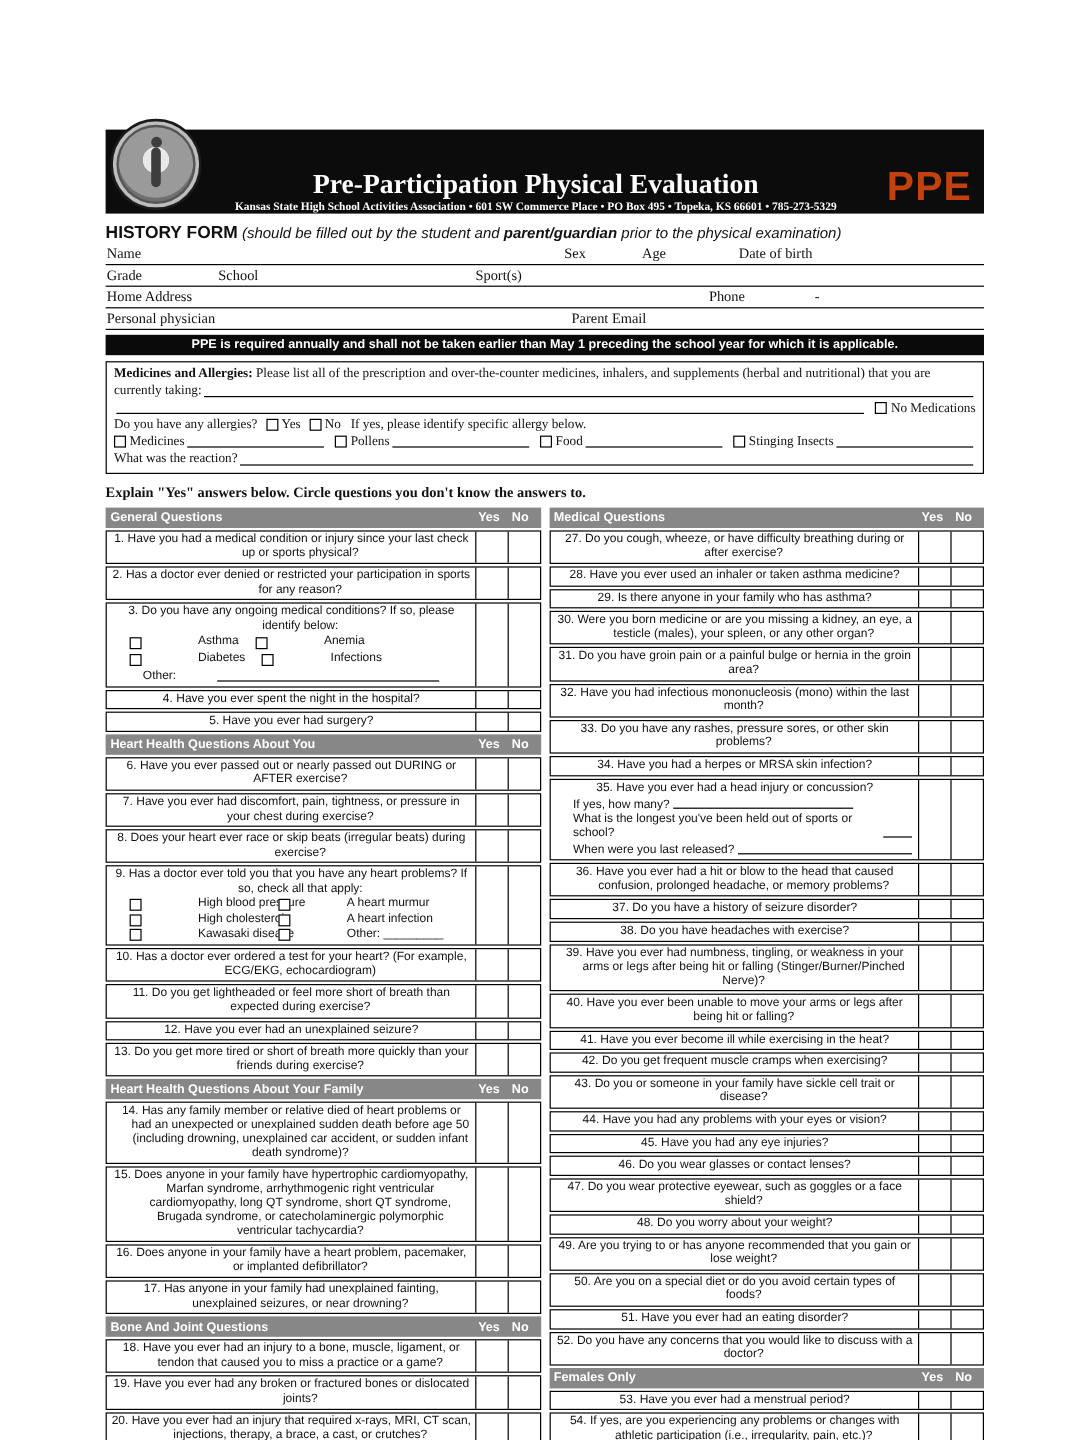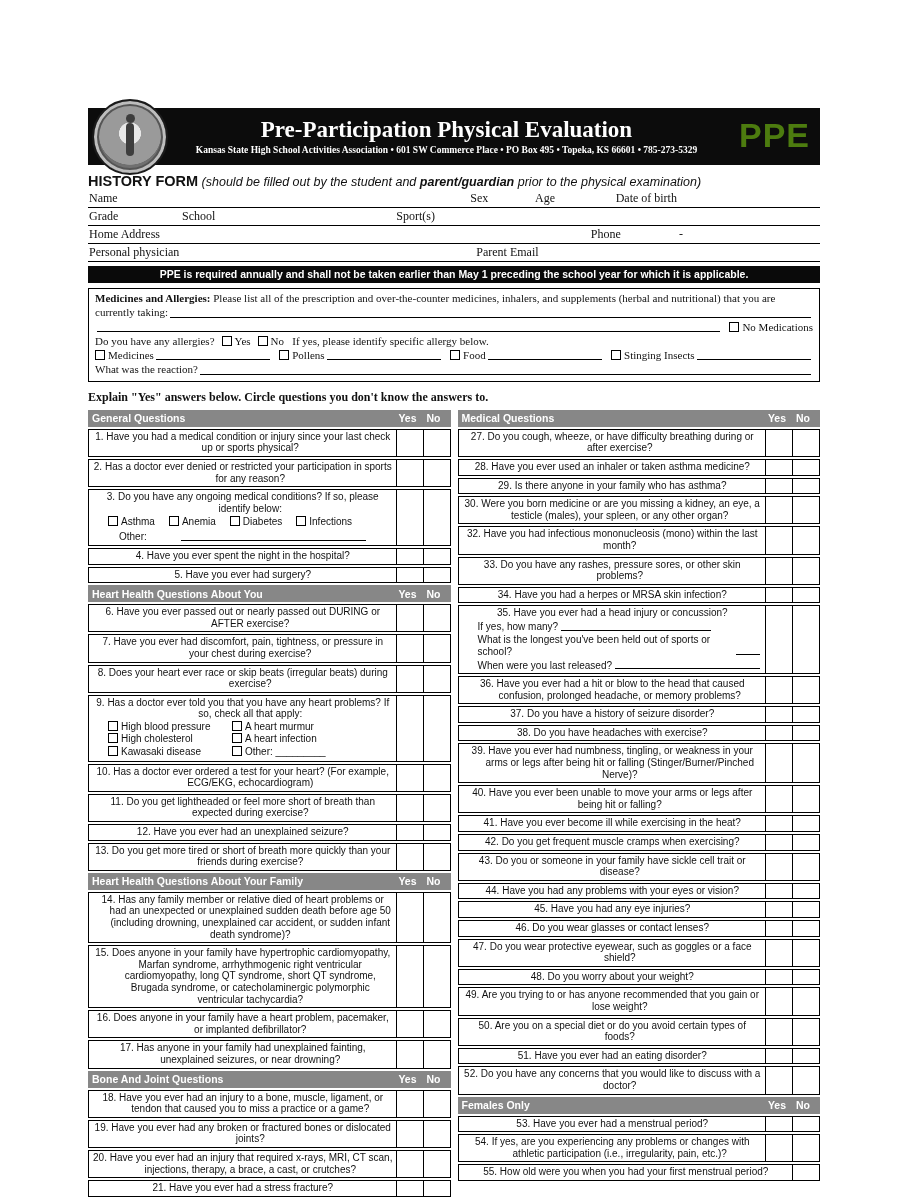--- a/index.html
+++ b/index.html
@@ -1,30 +1,30 @@
 <!DOCTYPE html>
 <html><head>
 <meta charset="utf-8">
 <style>
   html,body{margin:0;padding:0;}
   body{width:900px;height:1200px;background:#ffffff;overflow:hidden;
        font-family:"Liberation Sans",sans-serif;color:#111;}
   .content{width:732px;margin-left:88px;padding-top:108px;}
 
   
-  .masthead{position:relative;background:#0c0c0c;height:57px;display:flex;align-items:center;}
+  .masthead{position:relative;background:#0c0c0c;height:70px;display:flex;align-items:flex-end;}
   .seal{position:absolute;left:4px;top:-9px;width:72px;height:72px;border-radius:50%;
         background:radial-gradient(circle at 50% 45%, #e8e8e8 0 20%, #9a9a9a 21% 58%, #707070 59% 72%, #c8c8c8 73% 80%, #4a4a4a 81% 100%);
         border:2px solid #1a1a1a;box-shadow:inset 0 0 0 3px #bdbdbd, inset 0 0 0 5px #555;}
   .seal::before{content:"";position:absolute;left:50%;top:13px;width:9px;height:9px;margin-left:-4.5px;border-radius:50%;background:#3d3d3d;}
   .seal::after{content:"";position:absolute;left:50%;top:22px;width:8px;height:33px;margin-left:-4px;border-radius:4px;background:#3d3d3d;}
   .mast-center{flex:1;text-align:center;color:#fff;padding-left:72px;}
   .mast-title{font-family:"Liberation Serif",serif;font-weight:bold;font-size:23px;line-height:1.05;}
   .mast-org{font-family:"Liberation Serif",serif;font-weight:bold;font-size:9.5px;margin-top:2px;}
-  .mast-badge{color:#4d7c0f;font-weight:bold;font-size:34px;letter-spacing:1px;padding:0 10px 2px 6px;}
+  .mast-badge{color:#c2410c;font-weight:bold;font-size:34px;letter-spacing:1px;padding:0 10px 2px 6px;}
 
   
   .history-line{margin-top:7px;}
   .hf-main{font-weight:bold;font-size:14.5px;}
   .hf-note{font-style:italic;font-size:12.5px;}
   .hf-note b{font-weight:bold;}
 
   
   .info-row{display:flex;align-items:center;height:17px;border-bottom:1.4px solid #000;
             font-family:"Liberation Serif",serif;font-size:12px;}
@@ -52,21 +52,21 @@
   .col{flex:1;min-width:0;}
   .sec-head{display:flex;background:#878787;color:#fff;font-weight:bold;font-size:10.5px;
             padding:2.5px 4px;margin-top:2px;align-items:center;}
   .sec-head .st{flex:1;}
   .sec-head .yn{width:26px;text-align:center;}
   .qrow{display:flex;border:1.4px solid #000;margin-top:2px;align-items:stretch;background:#fff;}
   .qtext{flex:1;padding:1px 3px 2px 4px;font-size:10px;line-height:1.16;min-width:0;}
   .qmain{padding-left:15px;text-indent:-15px;text-align:center;}
   .cell{width:26px;border-left:1.4px solid #000;}
   .optline{display:flex;flex-wrap:wrap;gap:2px 14px;padding:2px 0 1px 15px;align-items:flex-end;}
-  .opt{white-space:nowrap;display:inline-flex;align-items:flex-start;}
+  .opt{white-space:nowrap;display:inline-flex;align-items:flex-end;gap:44px;}
   .opt .cb{margin:0 3px 0 0;}
   .otherline{padding-left:26px;display:flex;align-items:flex-end;margin-top:1px;gap:32px;}
   .otherline .fl{max-width:185px;}
   .optgrid{display:grid;grid-template-columns:120px auto;gap:1px 4px;padding:1px 0 1px 15px;}
   .subline{display:flex;align-items:flex-end;padding-left:15px;margin-top:1px;}
   .subline .fl{margin-left:3px;}
 </style>
 </head>
 <body>
 
@@ -413,20 +413,27 @@
         </div>
         <div class="qrow">
           <div class="qtext">
             <div class="qmain"><span class="qnum">30. </span><span>Were you born medicine or are you missing a kidney, an eye, a testicle (males), your spleen, or any other organ?</span></div>
           </div>
           <div class="cell"></div>
           <div class="cell"></div>
         </div>
         <div class="qrow">
           <div class="qtext">
+            <div class="qmain"><span class="qnum">31. </span><span>Do you have groin pain or a painful bulge or hernia in the groin area?</span></div>
+          </div>
+          <div class="cell"></div>
+          <div class="cell"></div>
+        </div>
+        <div class="qrow">
+          <div class="qtext">
             <div class="qmain"><span class="qnum">32. </span><span>Have you had infectious mononucleosis (mono) within the last month?</span></div>
           </div>
           <div class="cell"></div>
           <div class="cell"></div>
         </div>
         <div class="qrow">
           <div class="qtext">
             <div class="qmain"><span class="qnum">33. </span><span>Do you have any rashes, pressure sores, or other skin problems?</span></div>
           </div>
           <div class="cell"></div>

